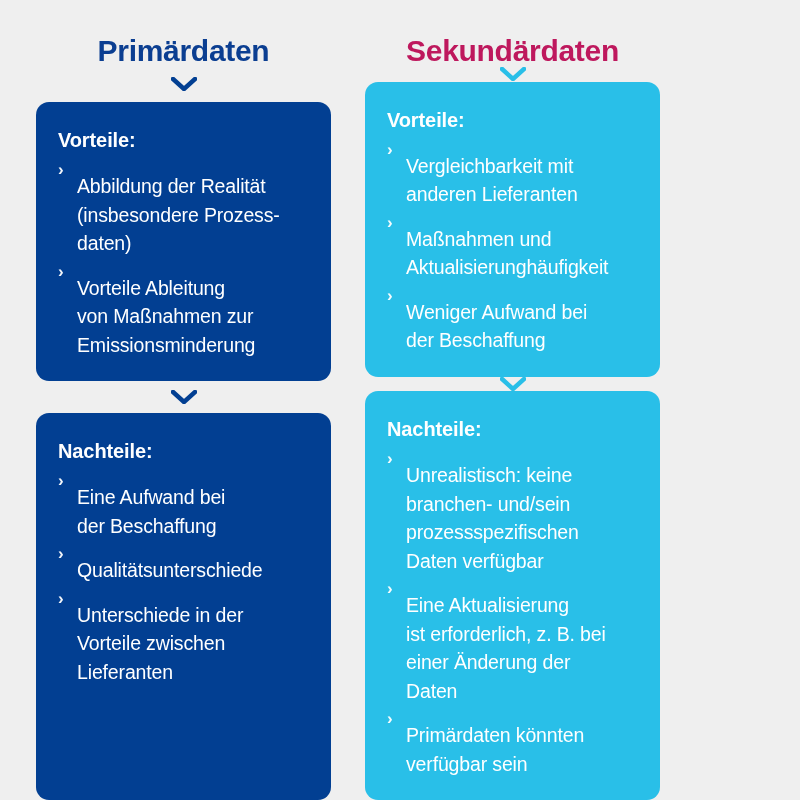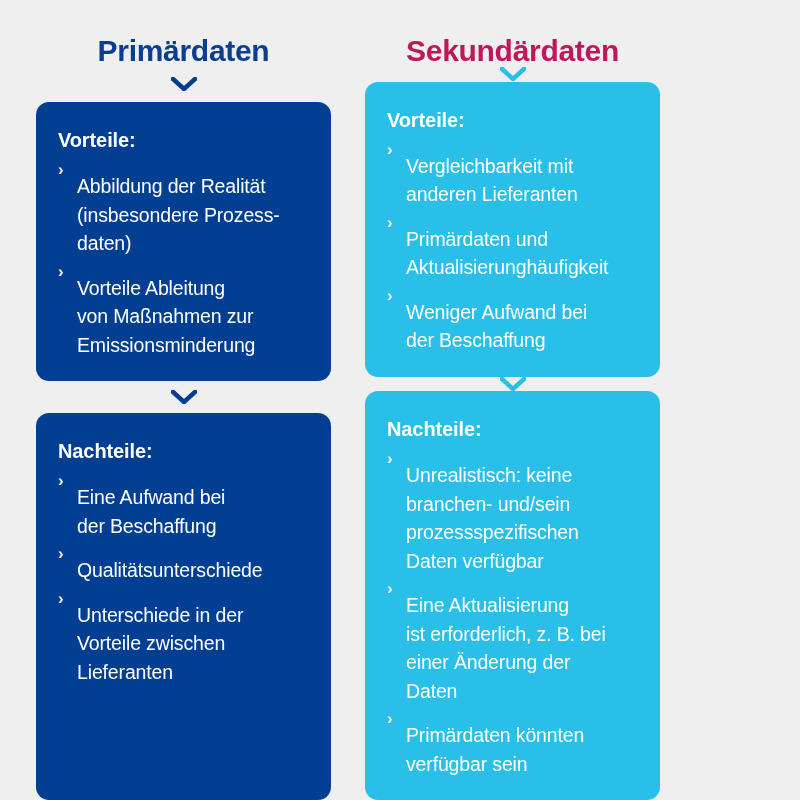--- a/index.html
+++ b/index.html
@@ -183,21 +183,21 @@
     <div class="card light adv">
       <div class="card-heading">Vorteile:</div>
       <ul class="bullets">
         <li class="bullet">
           <span class="bullet-marker">›</span>
           <span class="bullet-text">Vergleichbarkeit mit
 anderen Lieferanten</span>
         </li>
         <li class="bullet">
           <span class="bullet-marker">›</span>
-          <span class="bullet-text">Primärdaten und
+          <span class="bullet-text">Maßnahmen und
 Aktualisierunghäufigkeit</span>
         </li>
         <li class="bullet">
           <span class="bullet-marker">›</span>
           <span class="bullet-text">Weniger Aufwand bei
 der Beschaffung</span>
         </li>
       </ul>
     </div>
 

